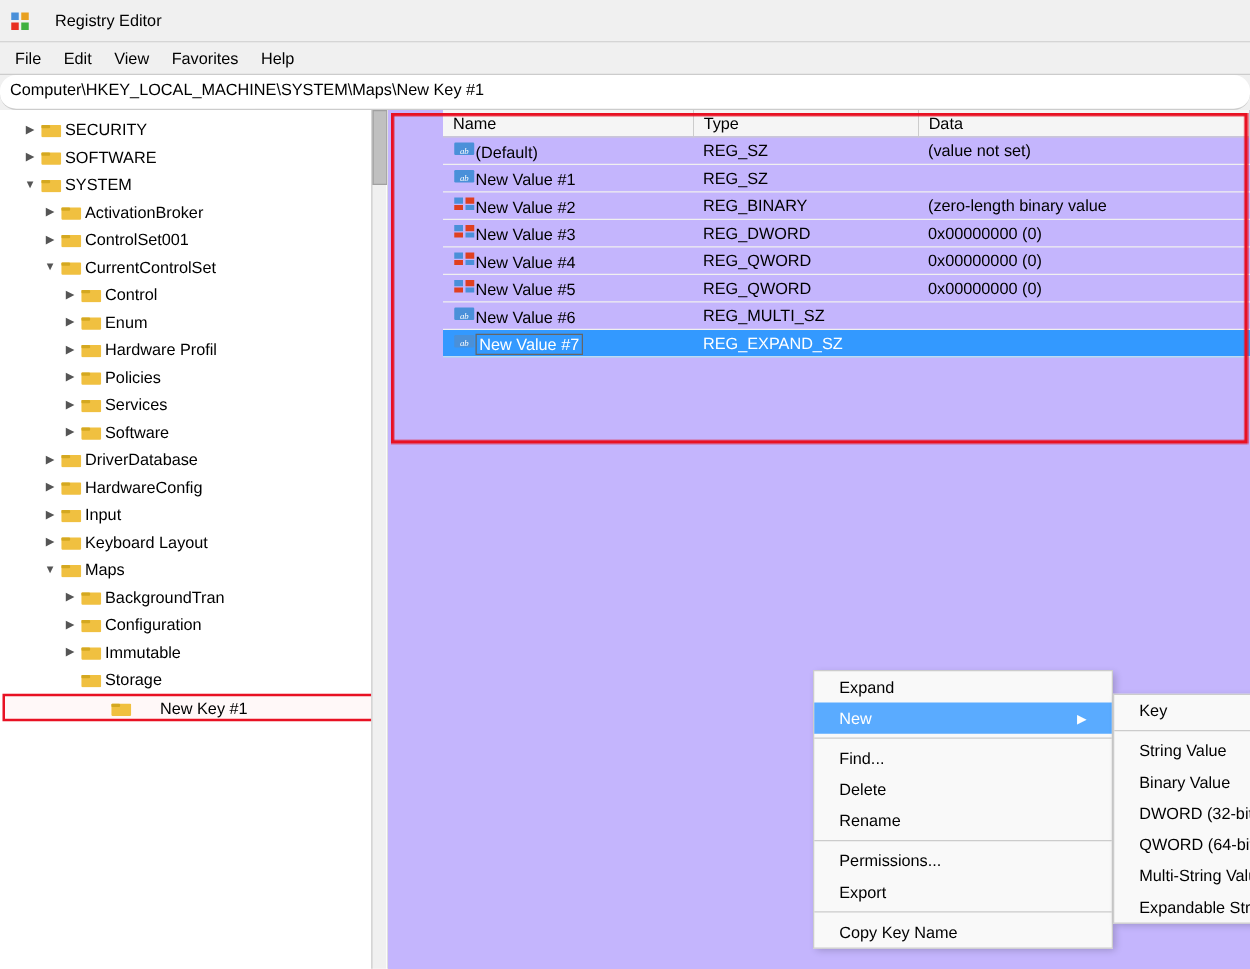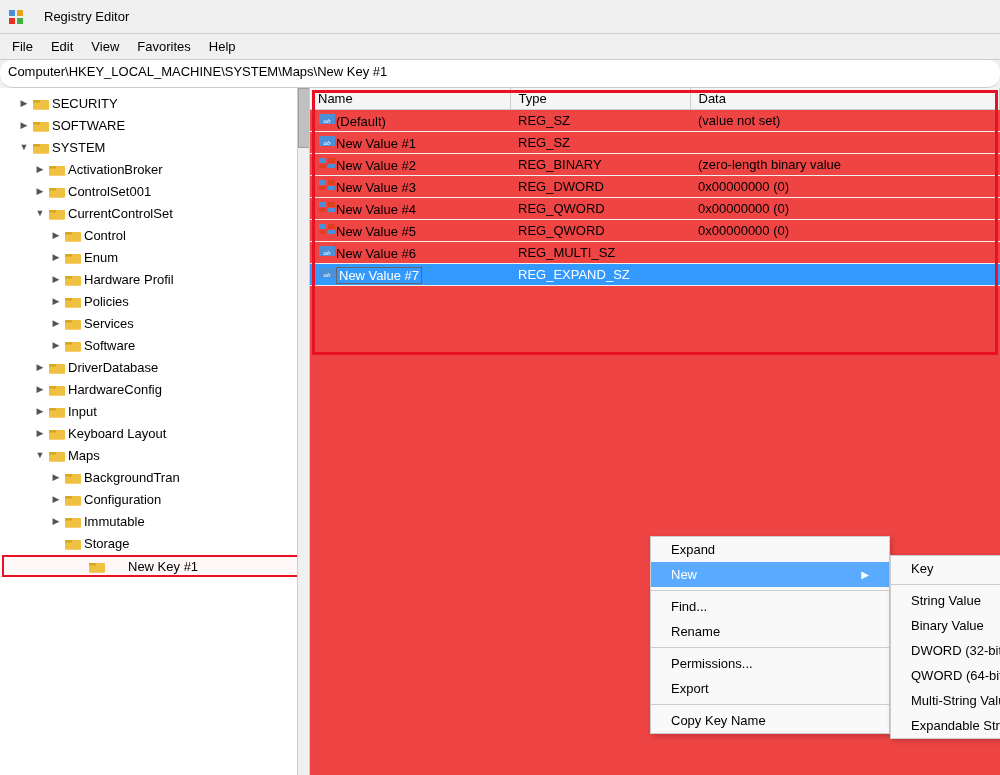--- a/index.html
+++ b/index.html
@@ -104,23 +104,24 @@
     .tree-label { font-size: 13px; }
 
     
     #tree-panel::-webkit-scrollbar { width: 12px; }
     #tree-panel::-webkit-scrollbar-track { background: #f0f0f0; }
     #tree-panel::-webkit-scrollbar-thumb { background: #c0c0c0; border: 2px solid #f0f0f0; }
 
     
     #values-panel {
       flex: 1;
-      background: #ef4444;
+      background: #c4b5fd;
       overflow: auto;
       position: relative;
+      padding-left: 44px;
     }
 
     #values-table {
       width: 100%;
       border-collapse: collapse;
     }
     #values-table th {
       background: #f5f5f5;
       border-bottom: 1px solid #ccc;
       border-right: 1px solid #ccc;
@@ -570,20 +571,23 @@
       </div>
       <div class="ctx-item highlighted">
         <span>New</span>
         <span class="ctx-arrow">▶</span>
       </div>
       <div class="ctx-divider"></div>
       <div class="ctx-item">
         <span>Find...</span>
       </div>
       <div class="ctx-item">
+        <span>Delete</span>
+      </div>
+      <div class="ctx-item">
         <span>Rename</span>
       </div>
       <div class="ctx-divider"></div>
       <div class="ctx-item">
         <span>Permissions...</span>
       </div>
       <div class="ctx-item">
         <span>Export</span>
       </div>
       <div class="ctx-divider"></div>

